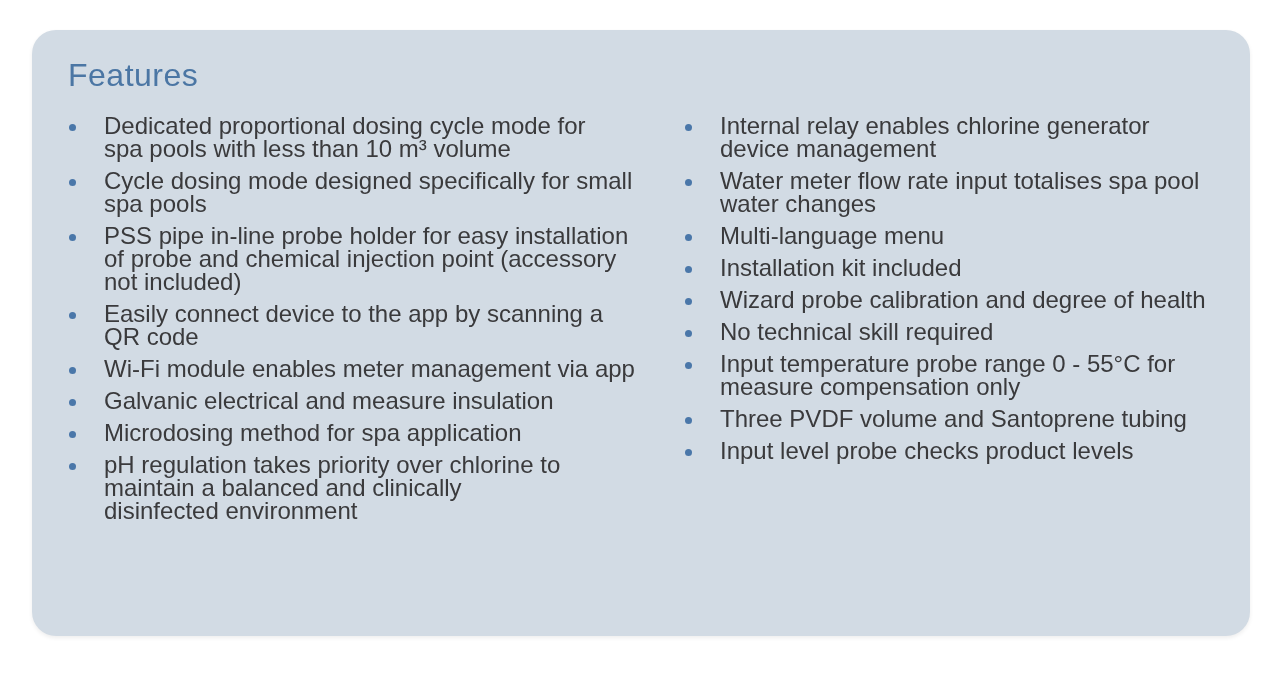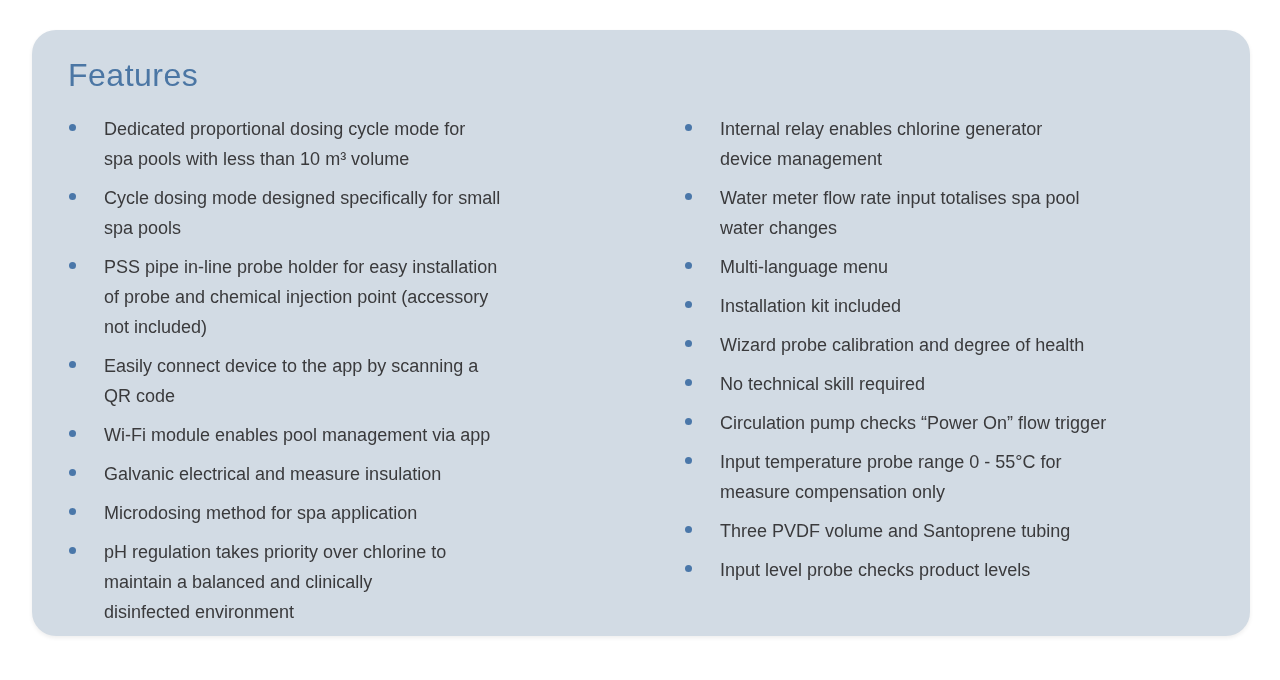--- a/index.html
+++ b/index.html
@@ -44,22 +44,22 @@
     padding: 0;
     position: absolute;
     top: 84px;
   }
   .col-left  { left: 36px;  width: 600px; }
   .col-right { left: 652px; width: 566px; }
   .feature {
     position: relative;
     padding-left: 36px;
     margin: 0 0 9px 0;
-    font-size: 18px;
-    line-height: 30px;
+    font-size: 24px;
+    line-height: 23px;
     color: var(--text);
   }
   .feature .txt {
     white-space: pre-line;
   }
   .feature .dot {
     position: absolute;
     left: 1px;
     top: 10px;
     width: 7px;
@@ -76,35 +76,34 @@
   <ul class="col col-left">
       <li class="feature"><span class="dot"></span><span class="txt">Dedicated proportional dosing cycle mode for
 spa pools with less than 10 m³ volume</span></li>
       <li class="feature"><span class="dot"></span><span class="txt">Cycle dosing mode designed specifically for small
 spa pools</span></li>
       <li class="feature"><span class="dot"></span><span class="txt">PSS pipe in-line probe holder for easy installation
 of probe and chemical injection point (accessory
 not included)</span></li>
       <li class="feature"><span class="dot"></span><span class="txt">Easily connect device to the app by scanning a
 QR code</span></li>
-      <li class="feature"><span class="dot"></span><span class="txt">Wi-Fi module enables pool management via app</span></li>
+      <li class="feature"><span class="dot"></span><span class="txt">Wi-Fi module enables meter management via app</span></li>
       <li class="feature"><span class="dot"></span><span class="txt">Galvanic electrical and measure insulation</span></li>
       <li class="feature"><span class="dot"></span><span class="txt">Microdosing method for spa application</span></li>
       <li class="feature"><span class="dot"></span><span class="txt">pH regulation takes priority over chlorine to
 maintain a balanced and clinically
 disinfected environment</span></li>
     </ul>
   <ul class="col col-right">
       <li class="feature"><span class="dot"></span><span class="txt">Internal relay enables chlorine generator
 device management</span></li>
       <li class="feature"><span class="dot"></span><span class="txt">Water meter flow rate input totalises spa pool
 water changes</span></li>
       <li class="feature"><span class="dot"></span><span class="txt">Multi-language menu</span></li>
       <li class="feature"><span class="dot"></span><span class="txt">Installation kit included</span></li>
       <li class="feature"><span class="dot"></span><span class="txt">Wizard probe calibration and degree of health</span></li>
       <li class="feature"><span class="dot"></span><span class="txt">No technical skill required</span></li>
-      <li class="feature"><span class="dot"></span><span class="txt">Circulation pump checks “Power On” flow trigger</span></li>
       <li class="feature"><span class="dot"></span><span class="txt">Input temperature probe range 0 - 55°C for
 measure compensation only</span></li>
       <li class="feature"><span class="dot"></span><span class="txt">Three PVDF volume and Santoprene tubing</span></li>
       <li class="feature"><span class="dot"></span><span class="txt">Input level probe checks product levels</span></li>
     </ul>
 </section>
 
 </body></html>

